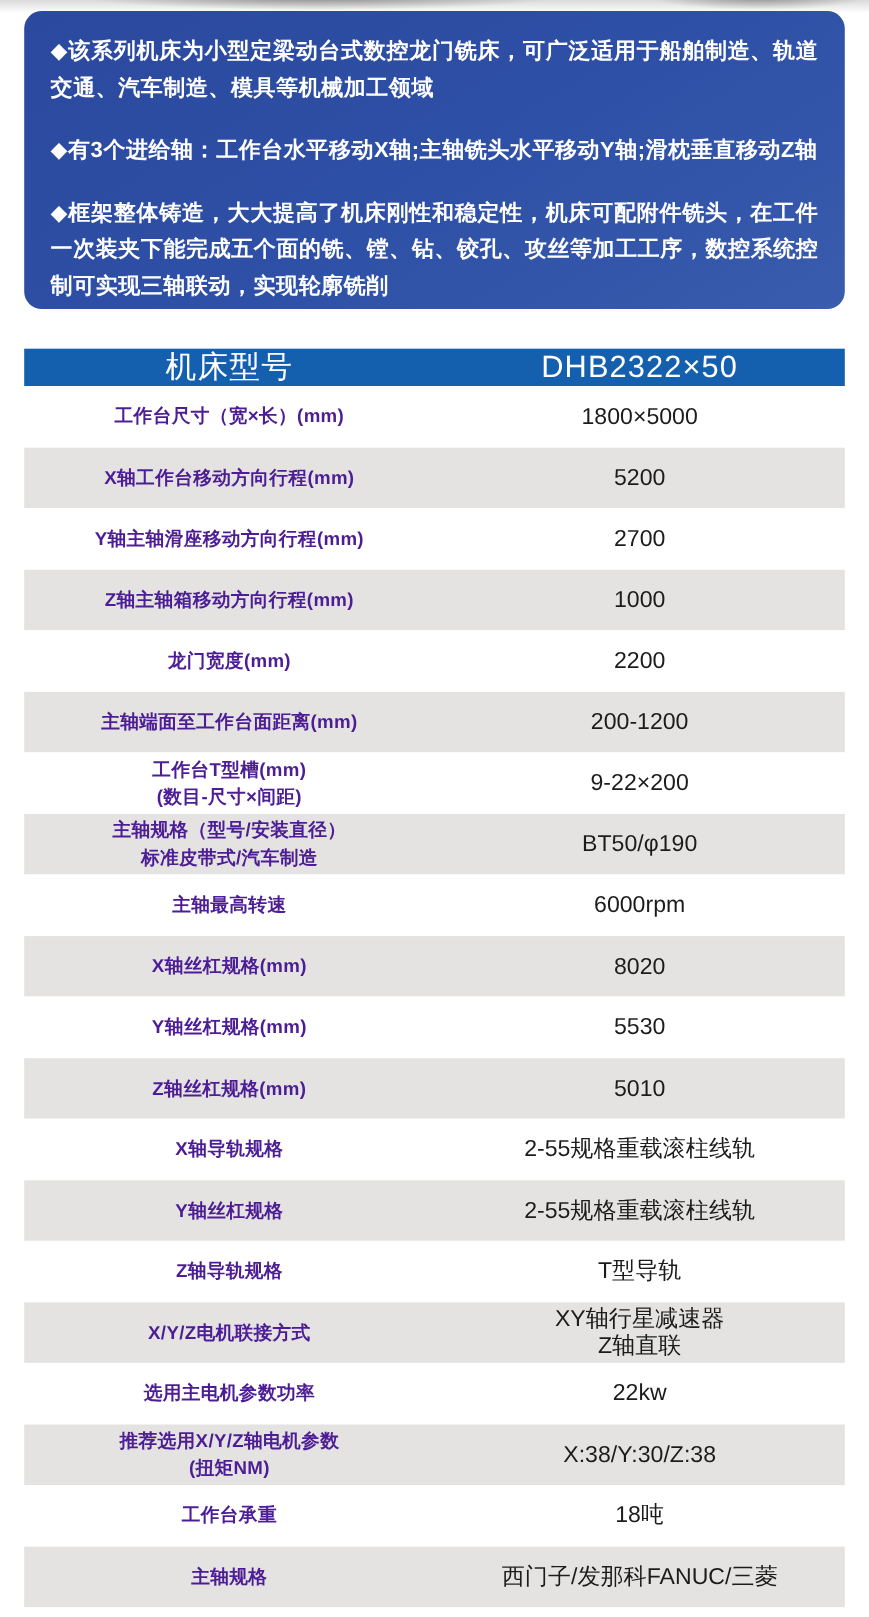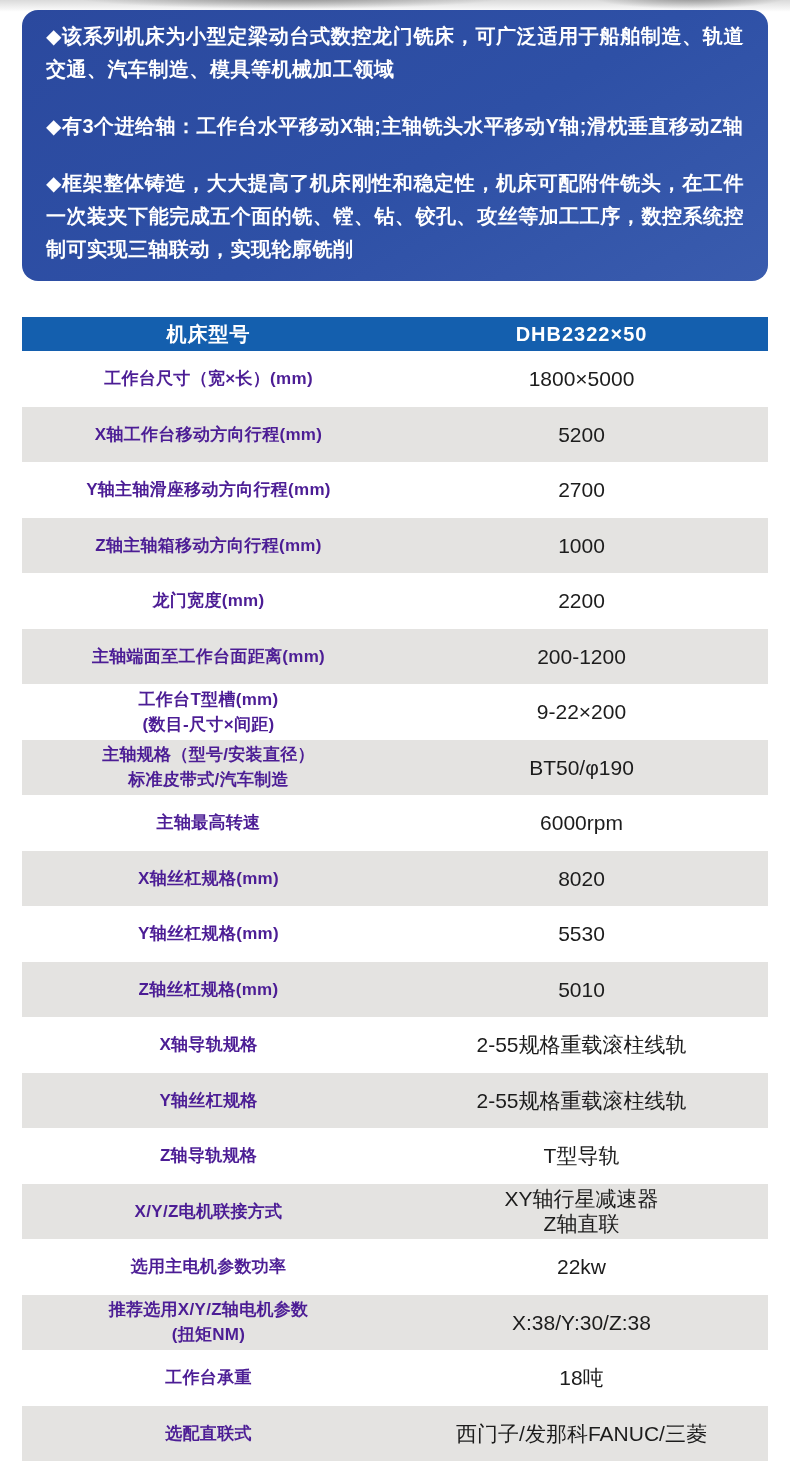--- a/index.html
+++ b/index.html
@@ -26,21 +26,21 @@
       linear-gradient(to bottom, rgba(150,150,150,0.35), rgba(255,255,255,0) 85%);
   }
   .intro-card {
     position: absolute;
     left: 22px; top: 10px;
     width: 746px; height: 271px;
     box-sizing: border-box;
     border-radius: 16px;
     background: linear-gradient(150deg, #2b499e 0%, #2e50a6 55%, #3a5cae 100%);
     color: #ffffff;
-    padding: 10px 24px 0 24px;
+    padding: 21px 24px 0 24px;
   }
   .intro-card p {
     margin: 0 0 24px 0;
     font-size: 20px;
     font-weight: bold;
     line-height: 33px;
     letter-spacing: 0.5px;
     text-align: justify;
   }
   .spec-table {
@@ -52,22 +52,22 @@
     display: flex;
     height: 34px;
     background: #145fae;
     color: #ffffff;
   }
   .spec-header .col {
     width: 50%;
     display: flex;
     align-items: center;
     justify-content: center;
-    font-size: 20px;
-    font-weight: bold;
+    font-size: 28px;
+    font-weight: normal;
     letter-spacing: 1px;
     text-align: right;
   }
   .spec-row {
     display: flex;
     height: 55.5px;
     background: #ffffff;
   }
   .spec-row.alt {
     background: #e4e3e1;
@@ -282,21 +282,21 @@
       <div class="col label">
             <div>工作台承重</div>
           </div>
       <div class="col value">
             <div>18吨</div>
           </div>
     </div>
 
     <div class="spec-row alt">
       <div class="col label">
-            <div>选配直联式</div>
+            <div>主轴规格</div>
           </div>
       <div class="col value">
             <div>西门子/发那科FANUC/三菱</div>
           </div>
     </div>
   </div>
   </section>
 
 </div>
 

